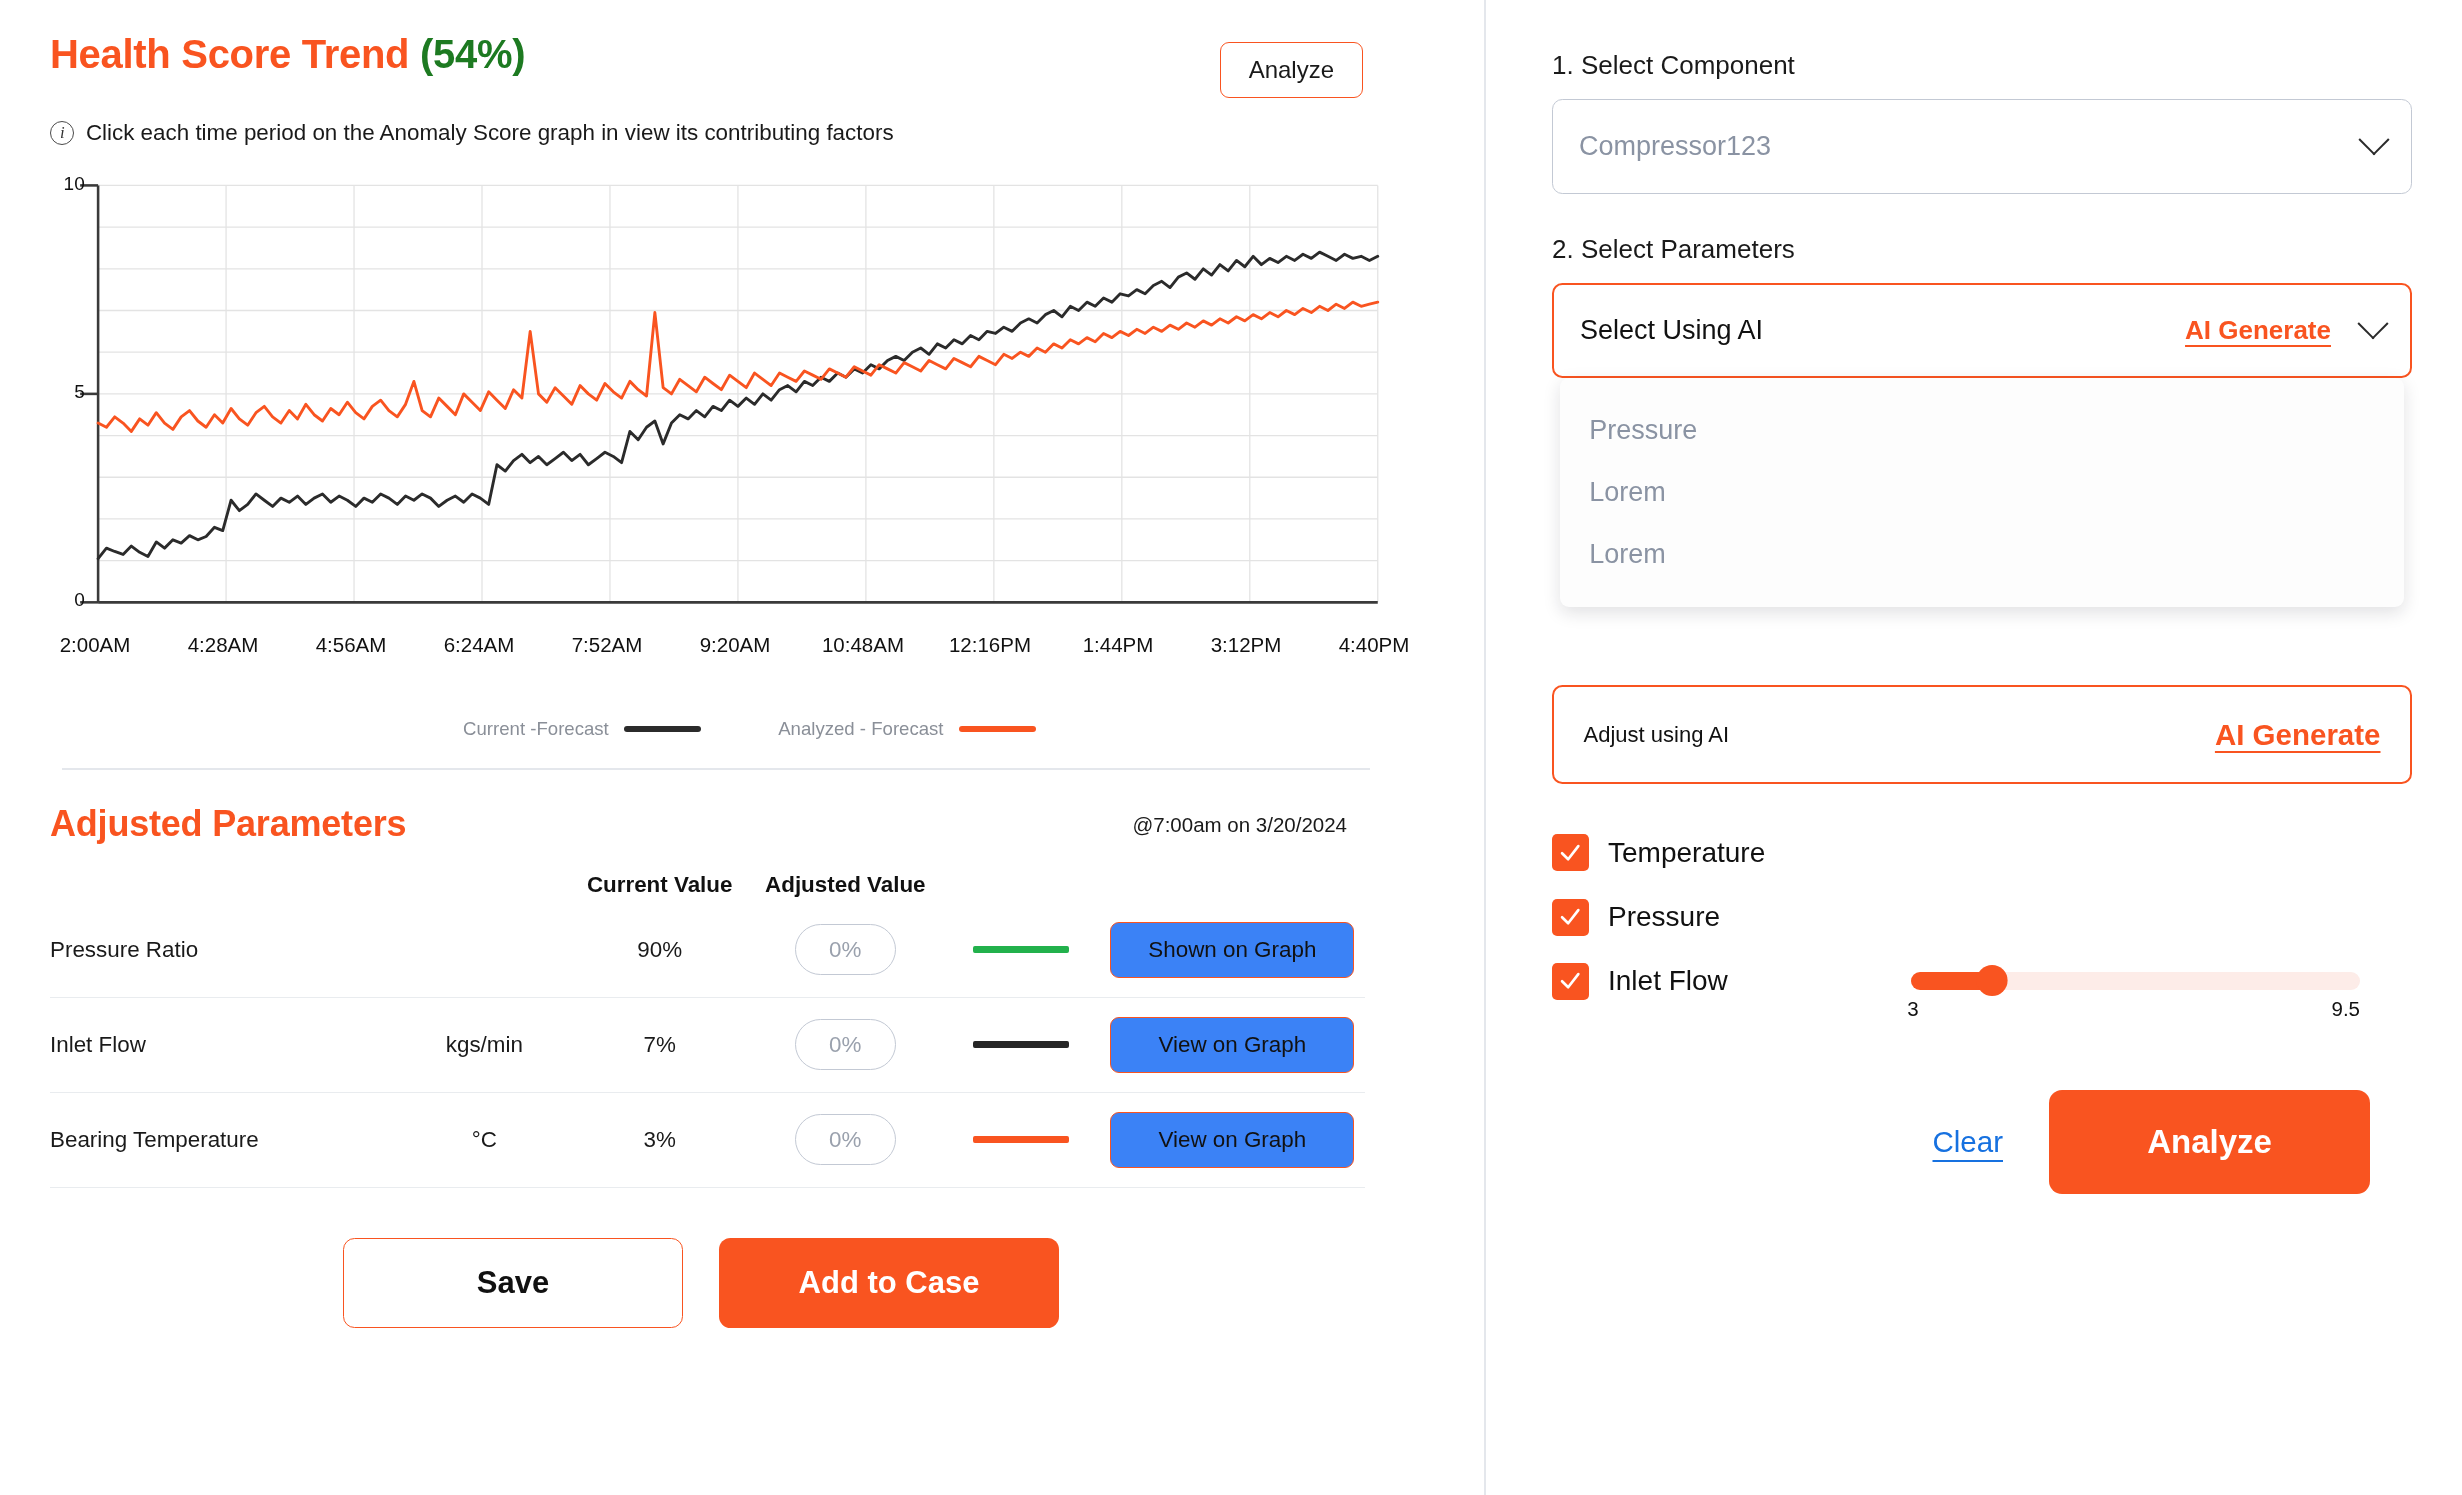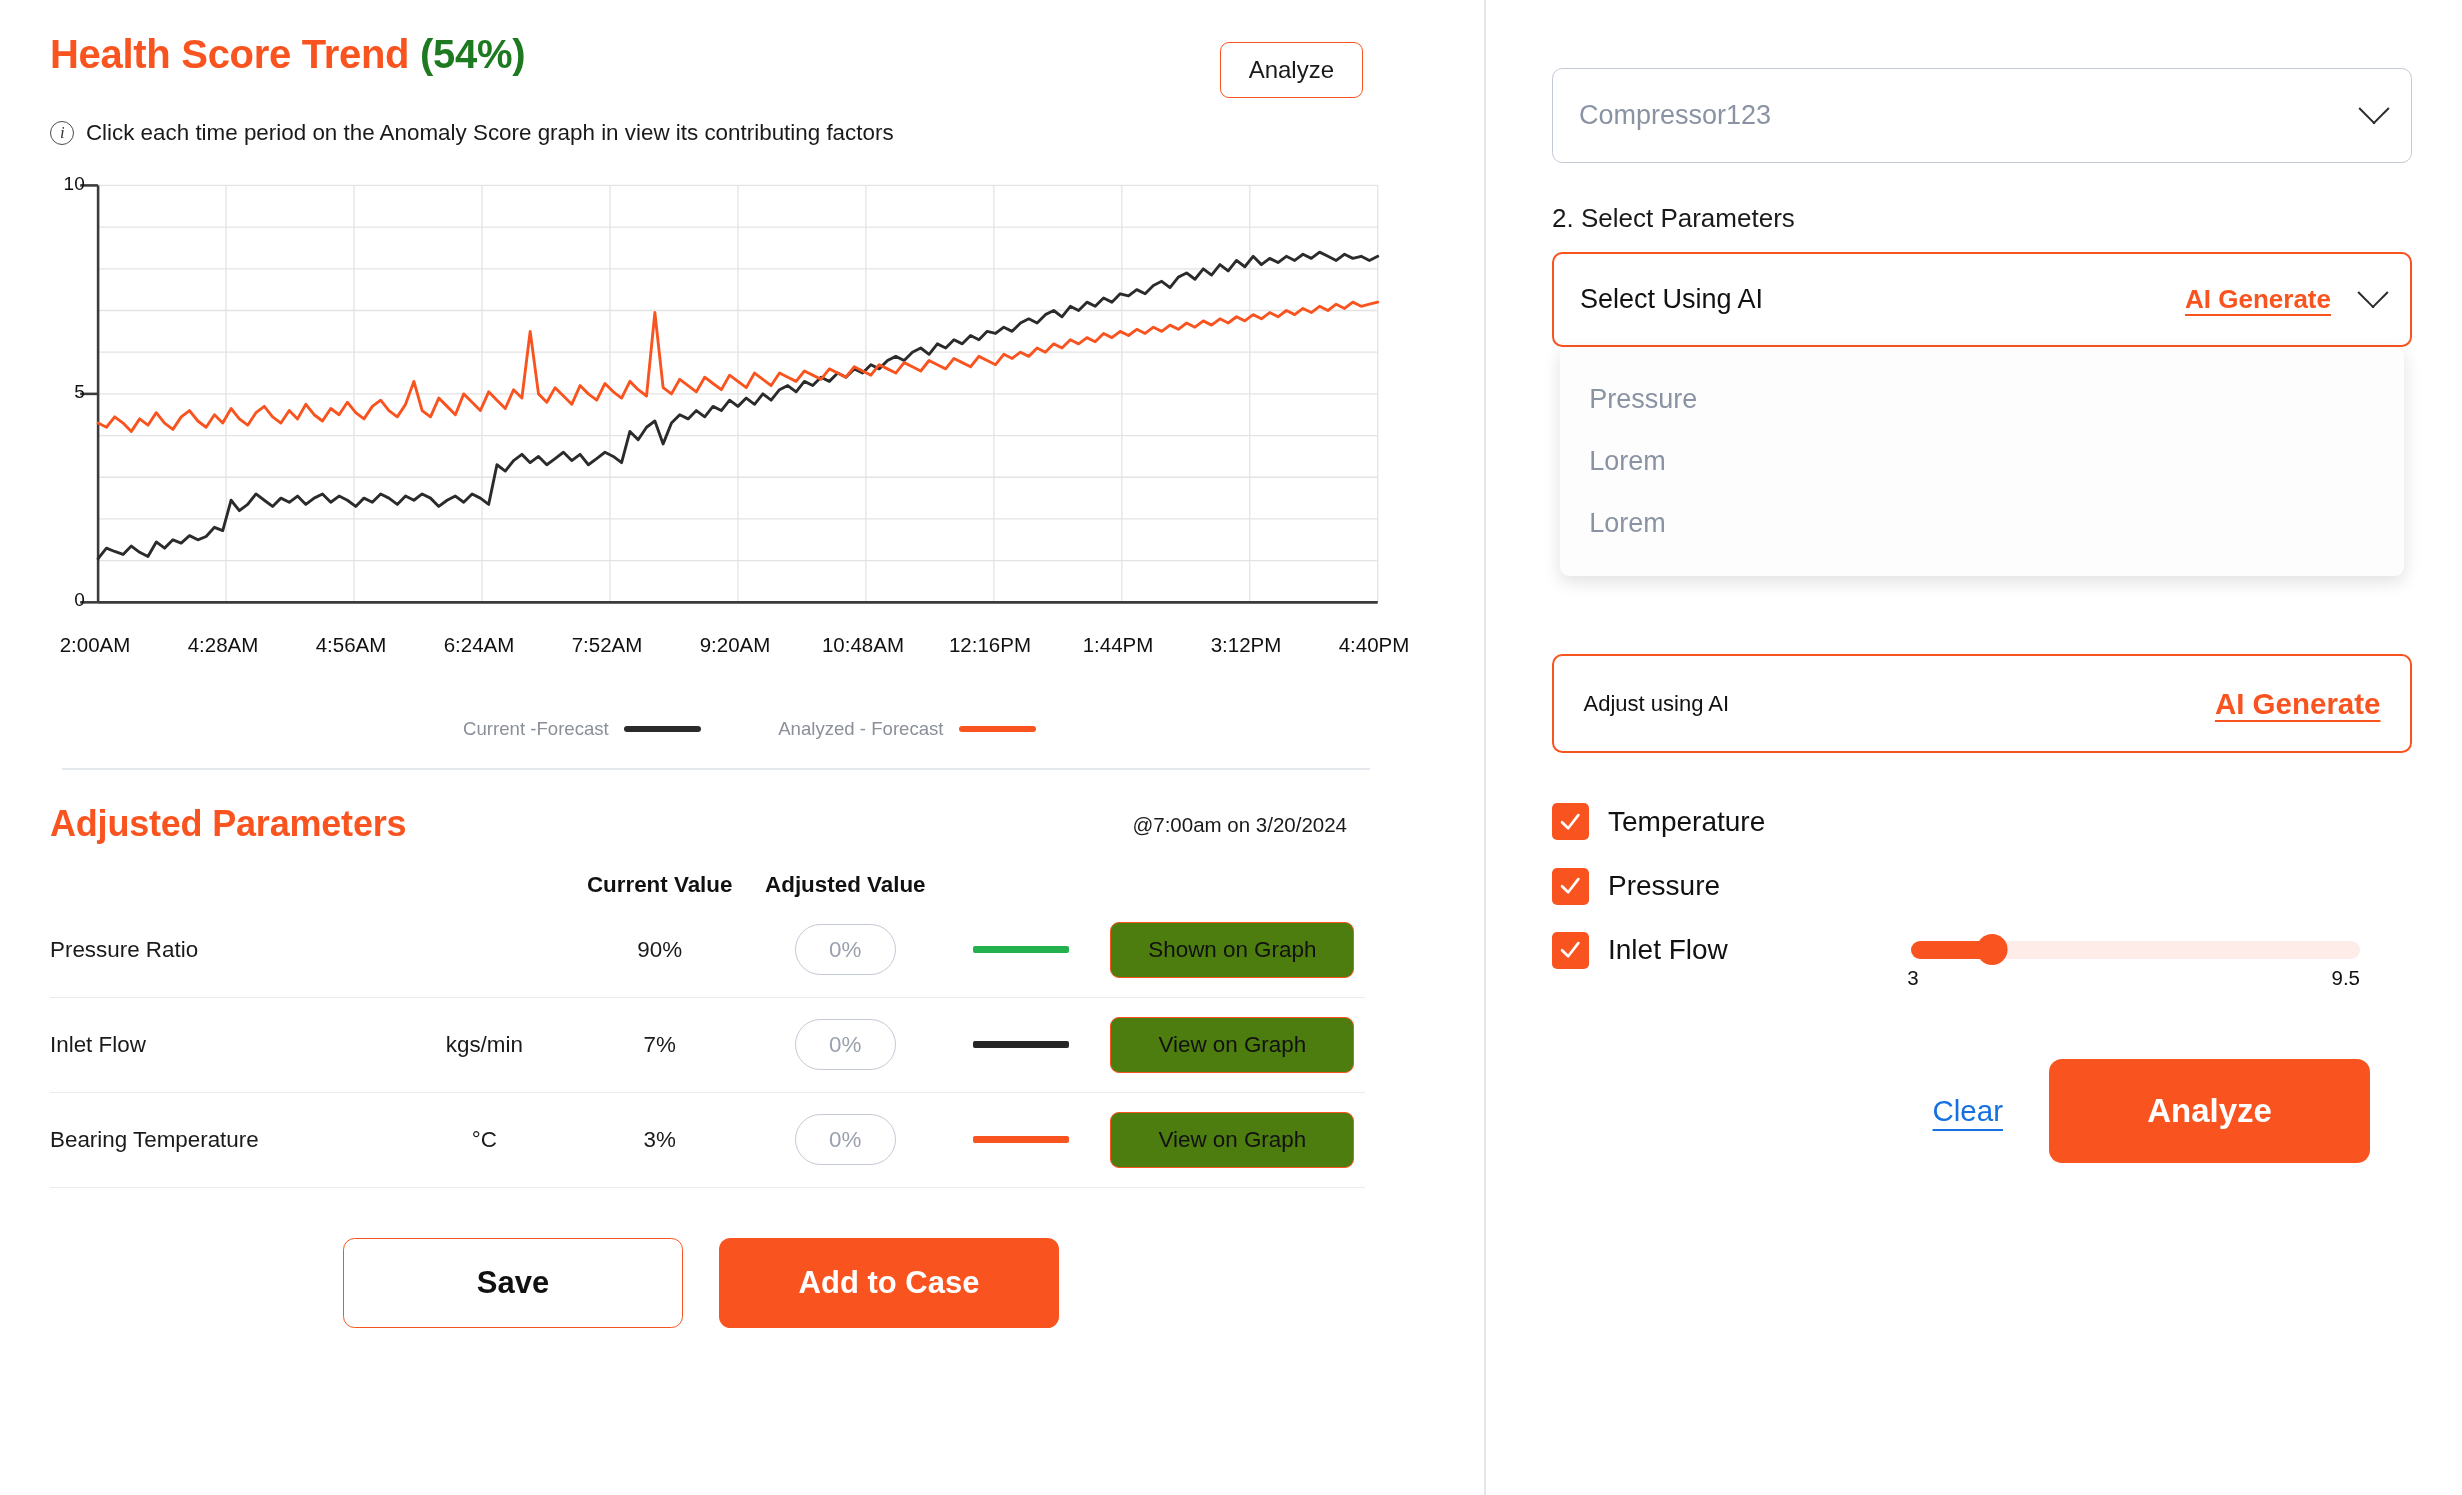--- a/index.html
+++ b/index.html
@@ -89,21 +89,21 @@
   .c-line  { width: 167px; text-align: center; }
   .c-btn   { width: 269px; text-align: center; }
   .adj-input {
     width: 101px; height: 51px; border: 1.9px solid #c3c9d4; border-radius: 26px;
     background: #fff; text-align: center; font-size: 22.4px; color: #9aa1ad;
     font-family: "Liberation Sans", sans-serif;
   }
   .adj-input::placeholder { color: #9aa1ad; opacity: 1; }
   .line-swatch { display: inline-block; width: 96px; height: 7.7px; border-radius: 1.9px; }
   .graph-btn {
-    border: 1.9px solid #f95420; border-radius: 9px; background: #4d7c0f;
+    border: 1.9px solid #f95420; border-radius: 9px; background: #3b82f6;
     color: #111; font-size: 22.4px; font-family: "Liberation Sans", sans-serif;
     padding: 14px 19px; min-width: 244px; cursor: pointer;
   }
 
   .bottom-actions { display: flex; gap: 36px; justify-content: center;
                     margin-top: 50px; margin-right: 71px; }
   .btn-save {
     width: 340px; height: 90px; border: 1.9px solid #f95420; border-radius: 11.5px;
     background: #fff; color: #111; font-size: 31px; font-weight: bold; cursor: pointer;
     font-family: "Liberation Sans", sans-serif;
@@ -319,20 +319,21 @@
     <div class="bottom-actions">
       <button class="btn-save">Save</button>
       <button class="btn-addcase">Add to Case</button>
     </div>
   </div>
 
   <div class="vdivider"></div>
 
   <div class="right-panel">
 
+    <div class="step-label">1. Select Component</div>
     <div class="select-box">
       <span class="select-value">Compressor123</span>
       <span class="chev"></span>
     </div>
 
     <div class="step-label" style="margin-top:40px">2. Select Parameters</div>
     <div class="select-box accent">
       <span class="select-value dark">Select Using AI</span>
       <span class="select-right">
         <span class="ai-generate">AI Generate</span>

